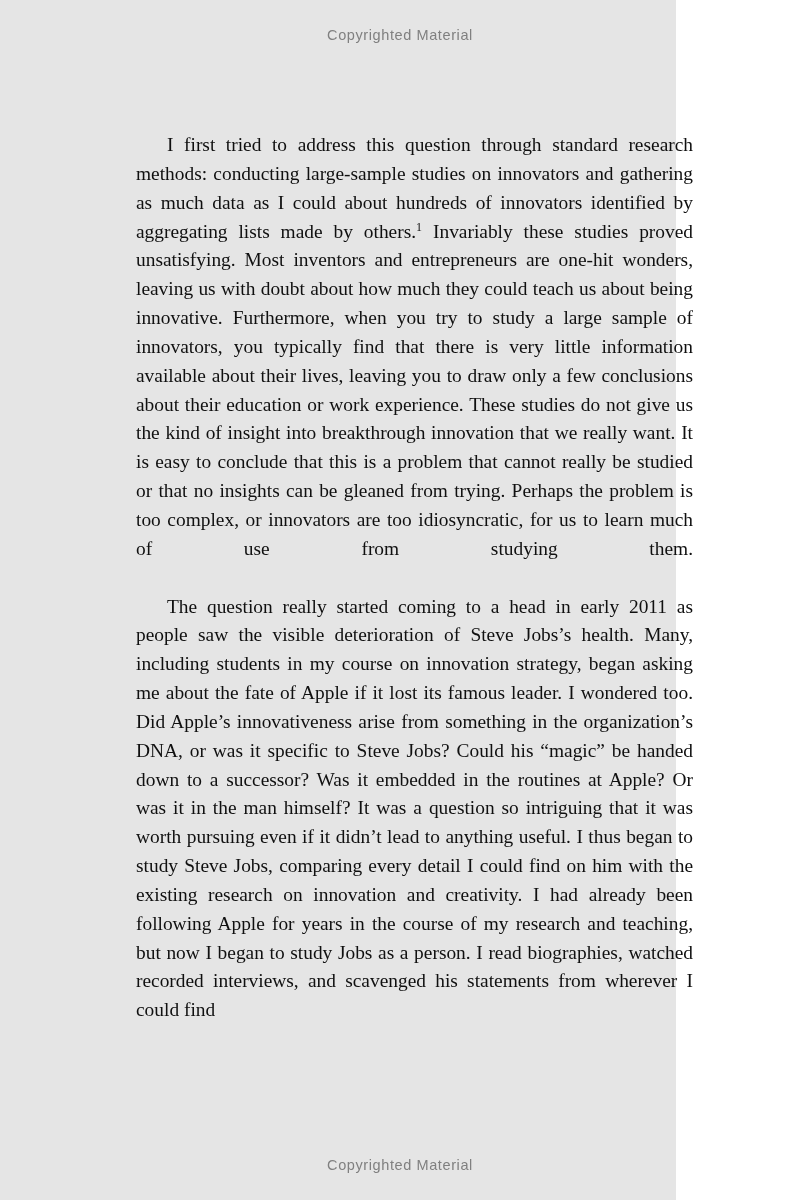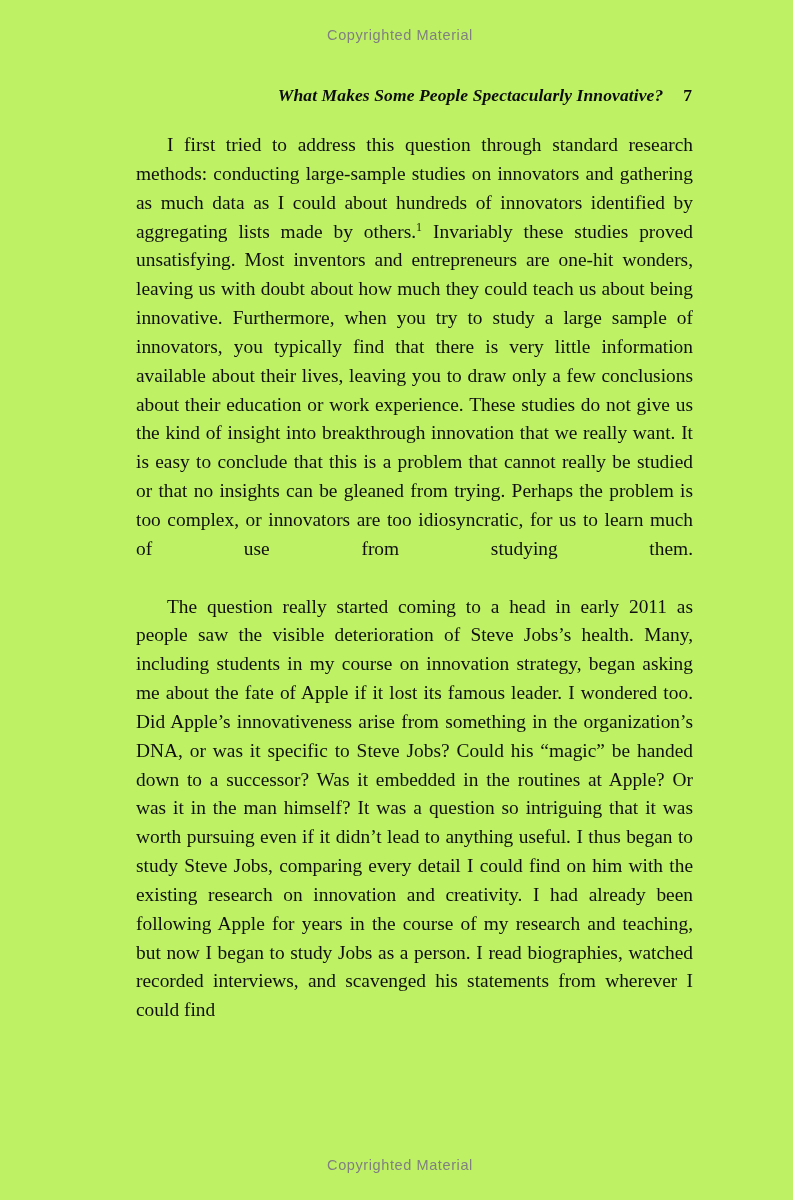--- a/index.html
+++ b/index.html
@@ -11,23 +11,23 @@
   body {
     width: 800px;
     height: 1200px;
     overflow: hidden;
     font-family: "Liberation Serif", "DejaVu Serif", serif;
     color: #111111;
   }
 
   .page {
     position: relative;
-    width: 793px;
+    width: 676px;
     height: 1200px;
-    background: #bef264;
+    background: #e5e5e5;
     box-sizing: border-box;
   }
 
   
   .watermark {
     position: absolute;
     left: 0;
     width: 800px;
     text-align: center;
     font-family: "Liberation Sans", "DejaVu Sans", sans-serif;
@@ -96,23 +96,20 @@
     line-height: 0;
   }
 </style>
 </head>
 <body>
 
 <div class="page">
 
   <div class="watermark watermark-top">Copyrighted Material</div>
 
-  <div class="running-head">
-    <span class="rh-title">What Makes Some People Spectacularly Innovative?</span><span class="rh-folio">7</span>
-  </div>
 
   <div class="textblock">
 
 
     <p class="indent"><span>I first tried to address this question through standard research methods: conducting large-sample studies on innovators and gathering as much data as I could about hundreds of innovators identified by aggregating lists made by others.</span><sup class="fn">1</sup><span> Invariably these studies proved unsatisfying. Most inventors and entrepreneurs are one-hit wonders, leaving us with doubt about how much they could teach us about being innovative. Furthermore, when you try to study a large sample of innovators, you typically find that there is very little information available about their lives, leaving you to draw only a few conclusions about their education or work experience. These studies do not give us the kind of insight into breakthrough innovation that we really want. It is easy to conclude that this is a problem that cannot really be studied or that no insights can be gleaned from trying. Perhaps the problem is too complex, or innovators are too idiosyncratic, for us to learn much of use from studying them.</span></p>
 
     <p class="indent lastline-full">The question really started coming to a head in early 2011 as people saw the visible deterioration of Steve Jobs’s health. Many, including students in my course on innovation strategy, began asking me about the fate of Apple if it lost its famous leader. I wondered too. Did Apple’s innovativeness arise from something in the organization’s DNA, or was it specific to Steve Jobs? Could his “magic” be handed down to a successor? Was it embedded in the routines at Apple? Or was it in the man himself? It was a question so intriguing that it was worth pursuing even if it didn’t lead to anything useful. I thus began to study Steve Jobs, comparing every detail I could find on him with the existing research on innovation and creativity. I had already been following Apple for years in the course of my research and teaching, but now I began to study Jobs as a person. I read biographies, watched recorded interviews, and scavenged his statements from wherever I could find</p>
 
   </div>
 

